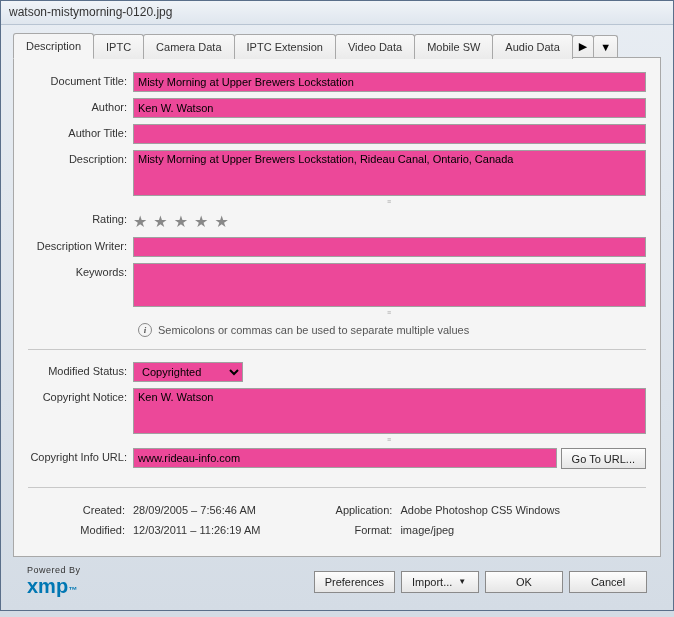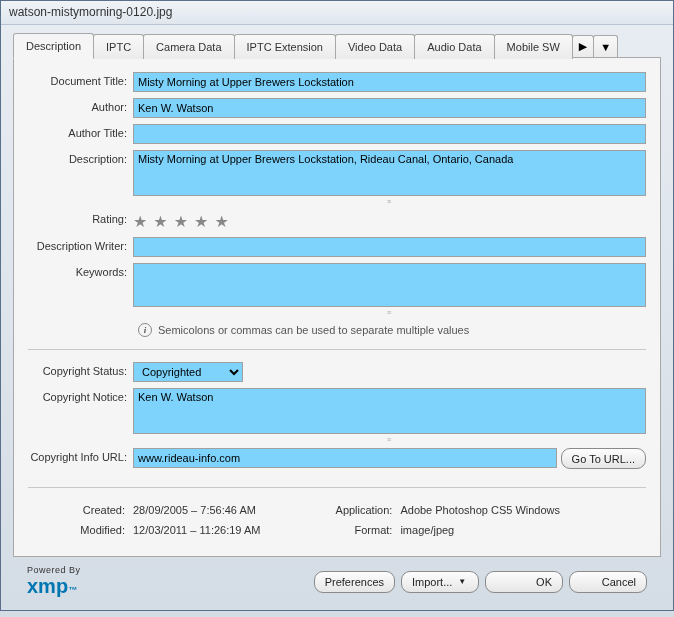--- a/index.html
+++ b/index.html
@@ -8,36 +8,36 @@
 .titlebar { height: 24px; background: linear-gradient(to bottom, #f0f4f8 0%, #dfe6ee 100%); padding: 4px 8px; font-size: 12px; color: #333; border-bottom: 1px solid #b8c4d2; }
 .content { flex: 1; padding: 8px 12px 0 12px; display: flex; flex-direction: column; }
 .tabstrip { display: flex; align-items: center; height: 24px; position: relative; }
 .tab { padding: 12px 12px; background: linear-gradient(to bottom, #f8f8f8, #ebebeb); border: 1px solid #a8a8a8; border-bottom: none; margin-right: -1px; cursor: pointer; color: #333; font-size: 11px; height: 22px; display: flex; align-items: center; border-radius: 3px 3px 0 0; position: relative; top: 1px; }
 .tab.active { background: #f5f5f5; border-bottom: 1px solid #f5f5f5; z-index: 2; top: 1px; }
 .tab-arrow { padding: 2px 6px; background: linear-gradient(to bottom, #f8f8f8, #ebebeb); border: 1px solid #a8a8a8; border-bottom: none; cursor: pointer; height: 22px; display: flex; align-items: center; justify-content: center; position: relative; top: 1px; border-radius: 3px 3px 0 0; margin-right: -1px;}
 .panel { flex: 1; background: #f5f5f5; border: 1px solid #a8a8a8; padding: 14px 14px 8px 14px; overflow: auto; display: flex; flex-direction: column; }
 .row { display: flex; margin-bottom: 6px; align-items: flex-start; }
 .label { width: 105px; text-align: right; padding-right: 6px; padding-top: 3px; color: #333; }
 .field { flex: 1; }
-input[type=text], textarea, select { width: 100%; border: 1px solid #a0a0a0; padding: 2px 4px; font-family: inherit; font-size: 11px; background: #7dd3fc; }
+input[type=text], textarea, select { width: 100%; border: 1px solid #a0a0a0; padding: 2px 4px; font-family: inherit; font-size: 11px; background: #ec4899; }
 input[type=text] { height: 20px; }
 textarea { resize: none; }
 .desc-ta { height: 46px; }
 .desc-handle { height: 6px; display: flex; justify-content: center; align-items: center; color: #aaa; font-size: 7px; letter-spacing: 1px; }
 .stars { display: flex; gap: 6px; padding-top: 2px; }
 .star { color: #888; font-size: 16px; cursor: pointer; user-select: none; }
 .kw-ta { height: 44px; }
 .info-row { display: flex; align-items: center; color: #555; margin: 2px 0 0 110px; }
 .info-icon { width: 14px; height: 14px; border-radius: 50%; border: 1px solid #888; display: inline-flex; align-items: center; justify-content: center; font-size: 9px; font-style: italic; font-weight: bold; margin-right: 6px; color: #555; font-family: Georgia, serif;}
 hr.sep { border: 0; border-top: 1px solid #c8c8c8; margin: 12px 0; }
 select { height: 20px; width: 110px; }
 .cn-ta { height: 46px; }
 .url-row { display: flex; gap: 4px; }
 .url-row input { flex: 1; }
-.btn { background: linear-gradient(to bottom, #fdfdfd, #e6e6e6); border: 1px solid #8a8a8a; border-radius: 9px; padding: 2px 10px; cursor: pointer; font-family: inherit; font-size: 11px; height: 21px; color: #222; text-align: right; }
+.btn { background: linear-gradient(to bottom, #fdfdfd, #e6e6e6); border: 1px solid #8a8a8a; border-radius: 0; padding: 2px 10px; cursor: pointer; font-family: inherit; font-size: 11px; height: 21px; color: #222; }
 .meta-grid { display: flex; margin-top: 4px; }
 .meta-col { display: flex; flex-direction: column; gap: 8px; }
 .meta-item { display: flex; }
 .meta-label { text-align: right; padding-right: 8px; color: #333; }
 .meta-val { color: #333; }
 .footer { display: flex; align-items: center; padding: 8px 14px 12px 14px; }
 .logo { display: flex; flex-direction: column; align-items: flex-start; }
 .powered { font-size: 9px; color: #333; letter-spacing: 0.5px; }
 .xmp { font-size: 20px; font-weight: bold; color: #0077b3; display: flex; align-items: baseline; font-family: Arial, sans-serif;}
 .xmp-tm { font-size: 9px; vertical-align: super; }
@@ -53,22 +53,22 @@
 <div class="window">
   <div class="titlebar">watson-mistymorning-0120.jpg</div>
   <div class="content">
 
     <div class="tabstrip">
       <div class="tab active">Description</div>
       <div class="tab">IPTC</div>
       <div class="tab">Camera Data</div>
       <div class="tab">IPTC Extension</div>
       <div class="tab">Video Data</div>
+      <div class="tab">Mobile SW</div>
       <div class="tab">Audio Data</div>
-      <div class="tab">Mobile SW</div>
       <div class="tab-arrow">
           <span>▶</span>
         </div>
       <div class="tab-arrow">
           <span>▼</span>
         </div>
     </div>
 
     <div class="panel">
 
@@ -120,21 +120,21 @@
       </div>
 
       <div class="info-row">
         <span class="info-icon">i</span>
         <span>Semicolons or commas can be used to separate multiple values</span>
       </div>
 
       <hr class="sep">
 
       <div class="row">
-        <div class="label">Copyright Status:</div>
+        <div class="label">Modified Status:</div>
         <div class="field">
           <select>
             <option>Copyrighted</option>
           </select>
         </div>
       </div>
 
       <div class="row">
         <div class="label">Copyright Notice:</div>
         <div class="field">

